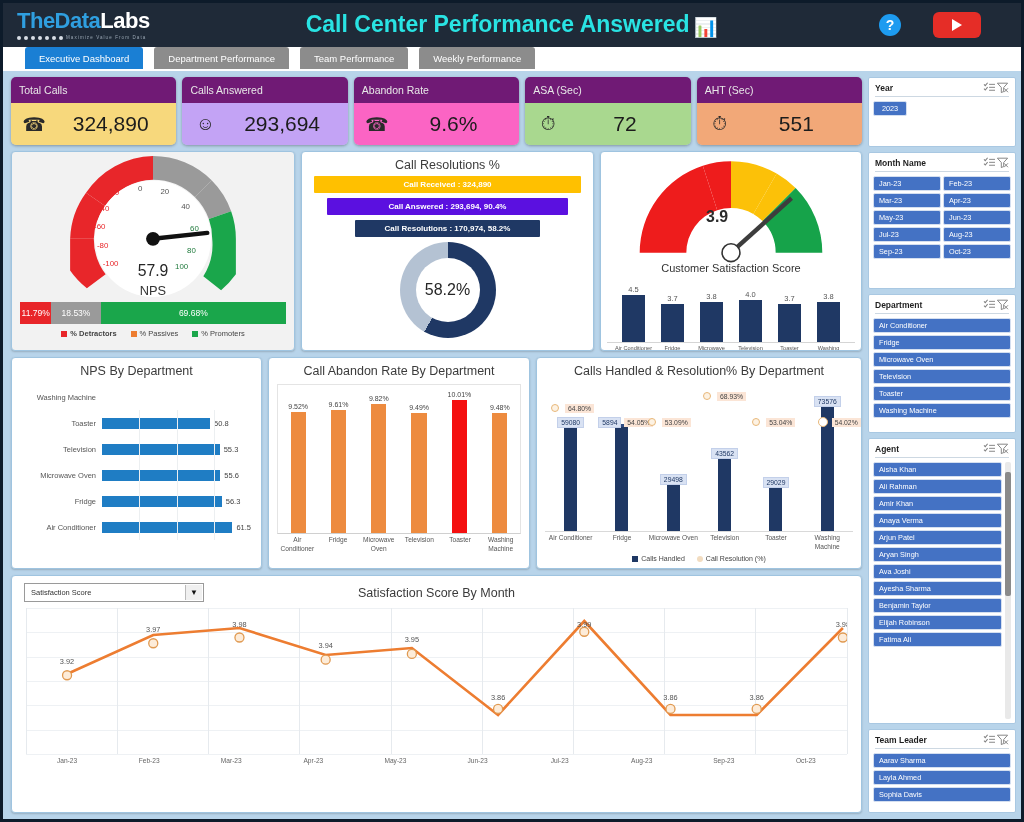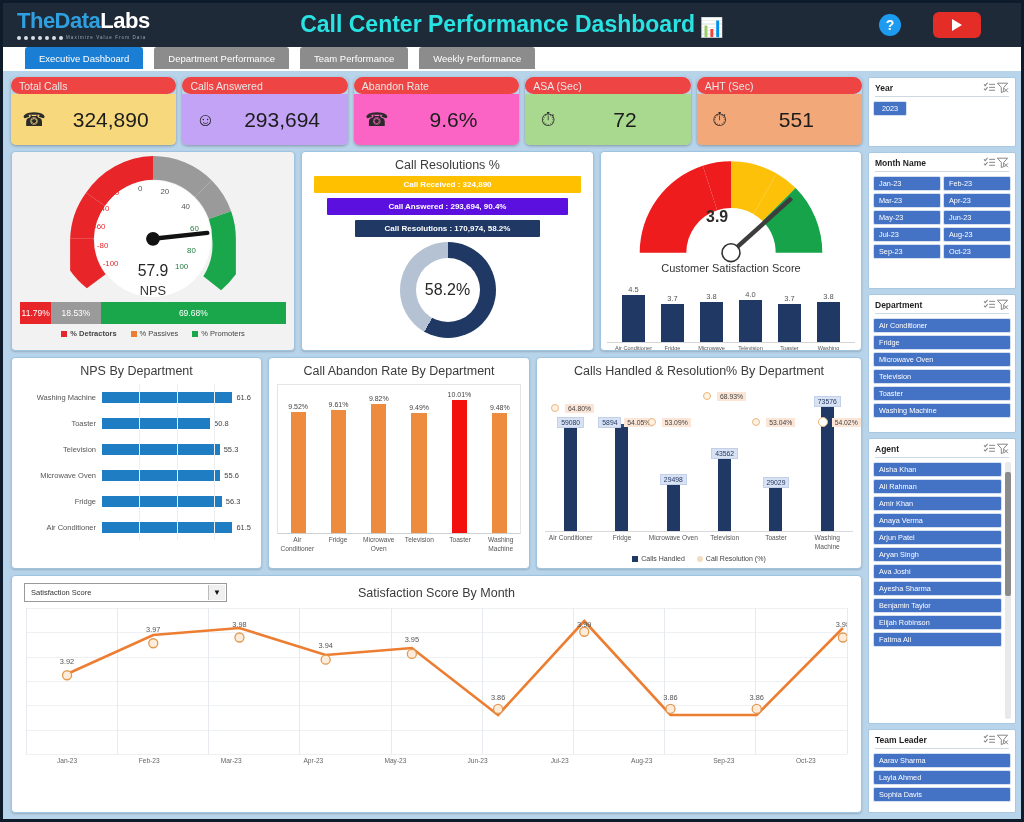--- a/index.html
+++ b/index.html
@@ -68,22 +68,22 @@
 
   
   .body { flex: 1; display: flex; padding: 6px 5px 6px 8px; gap: 6px; min-height: 0; }
   .left-col { flex: 1; display: flex; flex-direction: column; gap: 6px; min-width: 0; }
   .right-col { width: 148px; flex: 0 0 148px; display: flex; flex-direction: column; gap: 5px; }
 
   
   .kpi-row { display: flex; gap: 6px; height: 68px; flex: 0 0 68px; }
   .kpi { flex: 1; border-radius: 5px; overflow: hidden; box-shadow: 0 1px 3px rgba(0,0,0,.3); display:flex; flex-direction:column; }
   .kpi-head {
-    background: #ef4444; color: #e8e8e8; font-size: 10.5px;
-    padding: 4px 8px; height: 17px; display:flex; align-items:center;border-radius:10px;
+    background: #701a75; color: #e8e8e8; font-size: 10.5px;
+    padding: 4px 8px; height: 26px; display:flex; align-items:center;
   }
   .kpi-body { flex: 1; display: flex; align-items: center; padding: 0 10px; gap: 8px; }
   .kpi-icon { font-size: 19px; color: #2a2a2a; width: 26px; text-align:center; }
   .kpi-val { flex: 1; text-align: center; font-size: 21px; color: #1c1c1c; }
 
   
   .panel {
     background: #fff; border: 1px solid #9fc4e0; border-radius: 4px;
     box-shadow: 0 1px 2px rgba(0,0,0,.18); position: relative; overflow: hidden;
   }
@@ -173,21 +173,21 @@
   .acol { flex: 1; display: flex; flex-direction: column; align-items: center; justify-content: flex-end; height: 100%; position: relative; }
   .anum { font-size: 7px; color: #444; margin-bottom: 2px; }
   .abar { width: 38%; background: #ed8b3f; }
   .abar.hot { background: #f40f0f; }
   .abrt-names { display: flex; margin: 2px 8px 0 8px; }
   .aname { flex: 1; text-align: center; font-size: 6.6px; color: #555; line-height: 1.3; }
 
   
   .line-head { display: flex; align-items: center; padding: 7px 12px 0 12px; position: relative; }
   .selectbox {
-    width: 203px; height: 19px; border: 1px solid #9a9a9a; background: #fff;
+    width: 180px; height: 19px; border: 1px solid #9a9a9a; background: #fff;
     font-size: 7.5px; color: #333; display: flex; align-items: center;
     padding-left: 6px; position: relative; cursor: pointer;
   }
   .selectbox .arrow {
     position: absolute; right: 1px; top: 1px; bottom: 1px; width: 17px;
     background: #f0f0f0; border-left: 1px solid #bbb; display: flex;
     align-items: center; justify-content: center; font-size: 8px; color: #111;
   }
   .line-title {
     position: absolute; left: 0; right: 0; text-align: center; font-size: 12.5px;
@@ -236,21 +236,21 @@
             <i></i>
             <i></i>
             <i></i>
             <i></i>
             <i></i>
             <i></i>
           </span>
         <span class="logo-tag">Maximize Value From Data</span>
       </div>
     </div>
-    <div class="header-title"><span>Call Center Performance Dashboard</span><span class="ttl-icon">📊</span></div>
+    <div class="header-title"><span>Call Center Performance Answered</span><span class="ttl-icon">📊</span></div>
     <div class="header-right">
       <div class="help-btn">?</div>
       <div class="yt-btn">
           <span class="tri"></span>
         </div>
     </div>
   </div>
 
   <div class="tabbar">
     <div class="tab active">Executive Dashboard</div>
@@ -420,27 +420,20 @@
         </div>
       </div>
 
       <div class="chart-row">
 
         <div class="panel ch-a">
           <div class="panel-title">NPS By Department</div>
           <div class="hbars">
             <div class="hrow">
                 <div class="hlabel">Washing Machine</div>
-                <div class="htrack">
-                  <div class="grid-v" style="left:25%"></div>
-                  <div class="grid-v" style="left:50%"></div>
-                  <div class="grid-v" style="left:75%"></div>
-                  <div class="hbar" style="width:88%"></div>
-                  <div class="hval">61.6</div>
-                </div>
               </div>
             <div class="hrow">
                 <div class="hlabel">Toaster</div>
                 <div class="htrack">
                   <div class="grid-v" style="left:25%"></div>
                   <div class="grid-v" style="left:50%"></div>
                   <div class="grid-v" style="left:75%"></div>
                   <div class="hbar" style="width:72.5%"></div>
                   <div class="hval">50.8</div>
                 </div>

